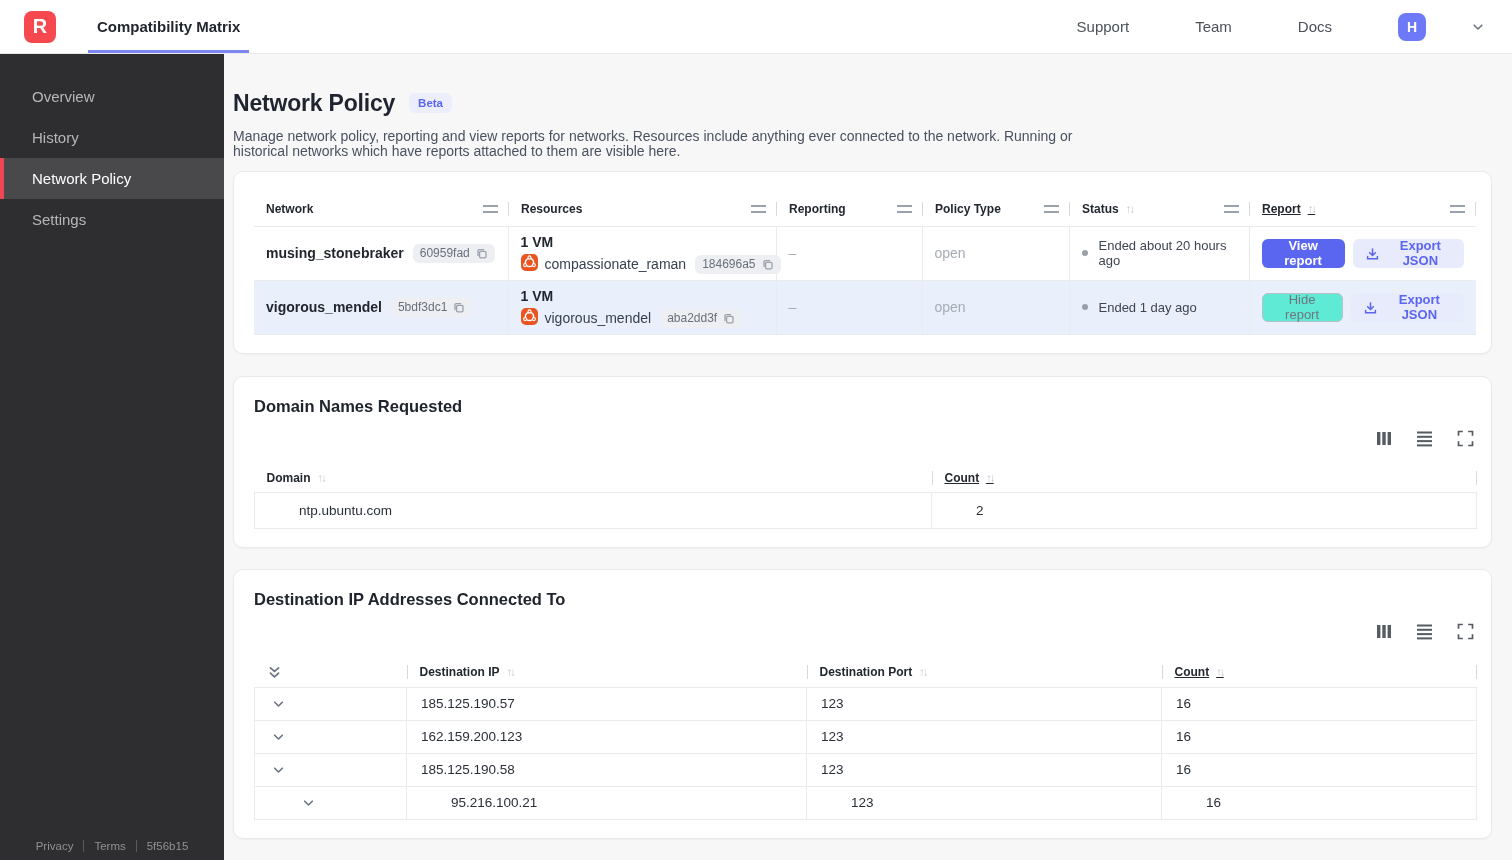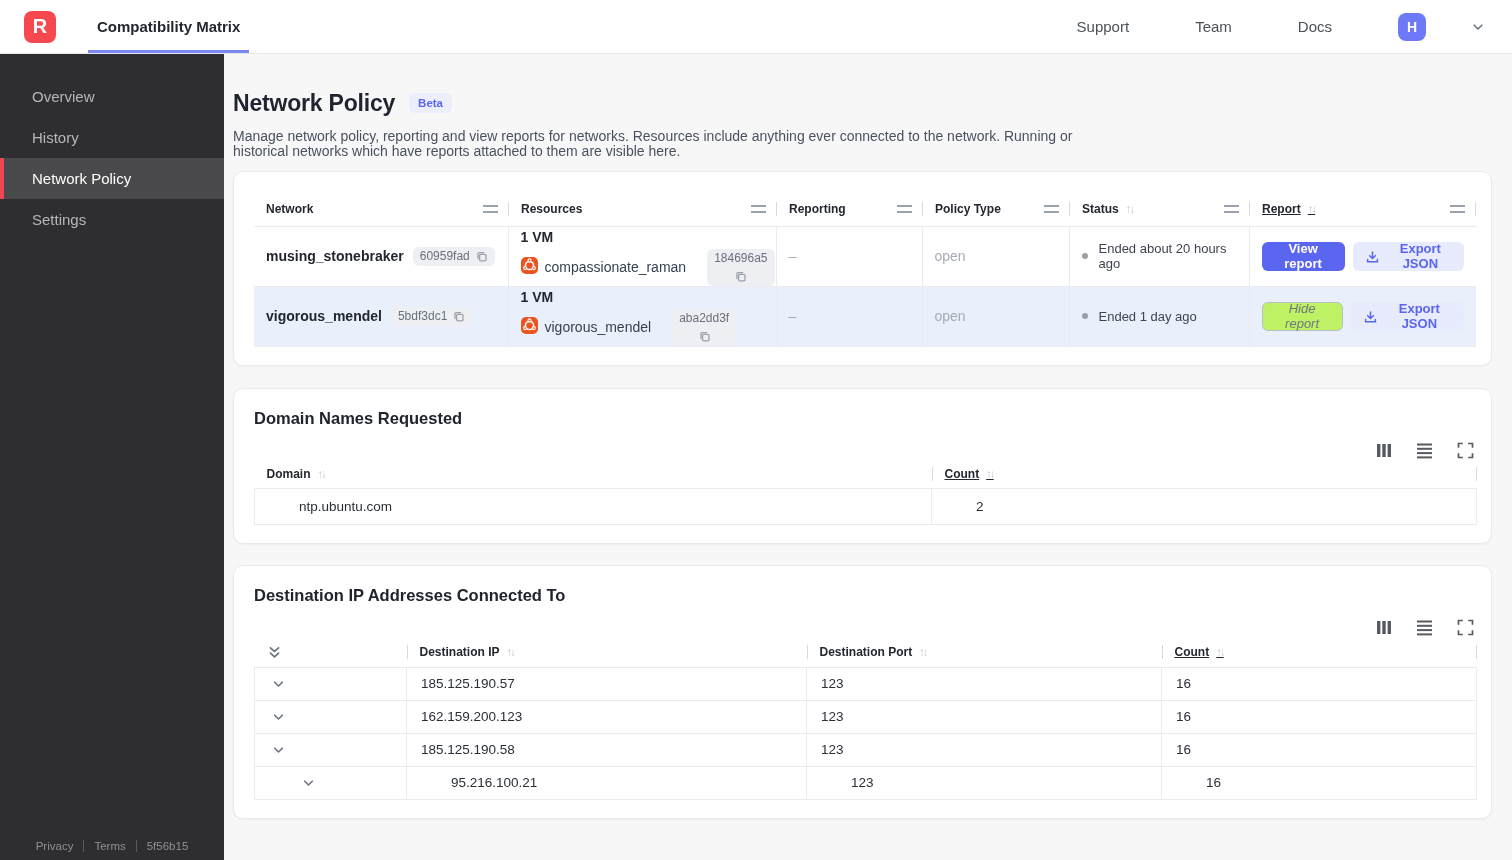--- a/index.html
+++ b/index.html
@@ -65,33 +65,33 @@
   .policy-table td { border-top:1px solid #e9ebee; padding:0 12px; font-size:14px; vertical-align:middle; }
   .policy-table td:not(:first-child) { border-left:1px solid #e9ebee; }
   .policy-table tbody tr:last-child td { border-bottom:1px solid #e9ebee; }
   tr.selected td { background:var(--selected-row,#e9effb); }
   .net-name { font-weight:bold; font-size:14px; color:#22262e; }
   .pill { display:inline-flex; align-items:center; gap:5px; background:#edeff2; border-radius:6px; padding:2.5px 7px;
           font-size:12px; color:#69707c; margin-left:9px; }
   .pill .copy { display:flex; cursor:pointer; }
   .vm-count { font-weight:bold; font-size:14px; margin:2px 0 4px; }
   .res-line { display:flex; align-items:center; gap:7px; font-size:14px; color:#374151; }
-  .res-line .pill { margin-left:14px;flex-direction:column; }
+  .res-line .pill { margin-left:2px; }
   .dash-cell, .open-cell { color:#a6abb4; font-size:14px; }
   .status-cell { display:flex; align-items:center; gap:11px; font-size:13px; color:#3f4550; }
   .dot { width:6px; height:6px; border-radius:50%; background:#9aa0a8; flex:none; }
   .report-cell { display:flex; align-items:center; gap:8px; }
   .btn { border-radius:6px; font-size:13px; font-weight:bold; height:29px; display:inline-flex; align-items:center;
          padding:0 12px; cursor:pointer; border:none; font-family:inherit; }
   .btn-primary { background:var(--accent,#5b66f0); color:#fff; }
-  .btn-outline { background:#bef264; color:#6f7680; border:1px solid #b9bec7; font-weight:normal;font-style:italic; }
+  .btn-outline { background:#5eead4; color:#6f7680; border:1px solid #b9bec7; font-weight:normal; }
   .btn-export { background:var(--accent-soft,#e7ebfb); color:var(--accent,#5b66f0); gap:9px; }
 
   
-  .data-table { }
+  .data-table { margin-top:16px; }
   .data-table thead tr { height:29px; }
   .data-table td { border-top:1px solid #e9ebee; padding:0 12px 0 14px; font-size:13.5px; color:#2a2f38; vertical-align:middle; }
   .data-table td:not(:first-child) { border-left:1px solid #e9ebee; }
   .data-table td:first-child { border-left:1px solid #e9ebee; }
   .data-table td:last-child { border-right:1px solid #e9ebee; }
   .data-table tbody tr:last-child td { border-bottom:1px solid #e9ebee;padding-left:44px; }
   .domain-table tbody tr { height:36px; }
   .dest-table thead tr { height:30px; }
   .dest-table tbody tr { height:33px; }
   .expander { display:flex; cursor:pointer; padding-left:2px; }

